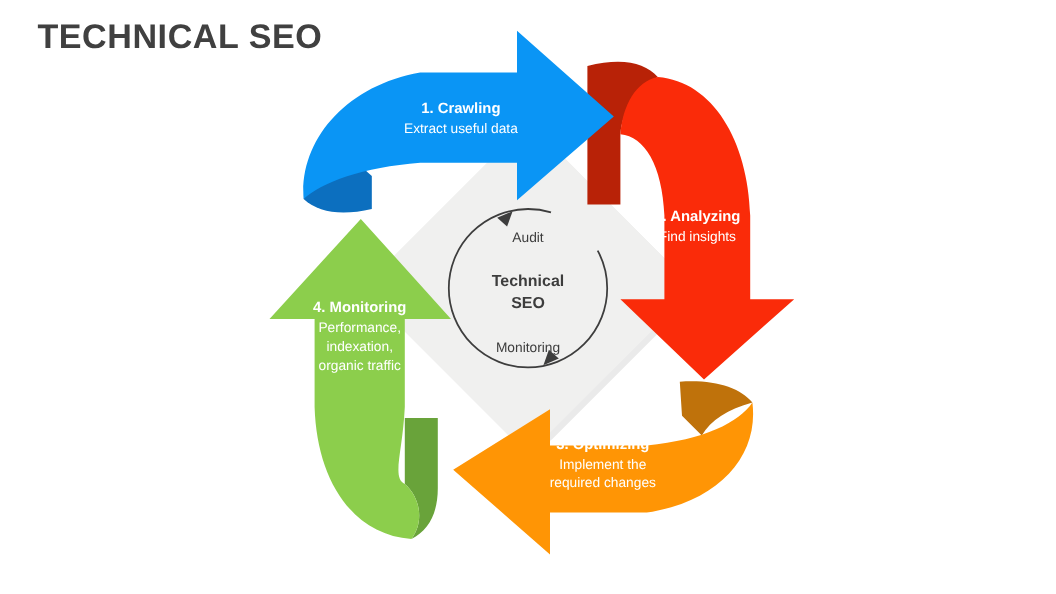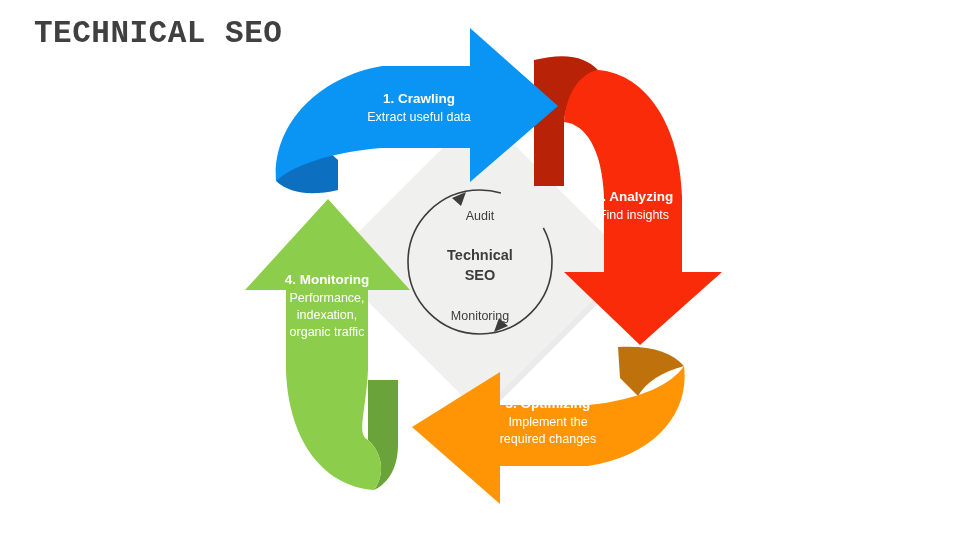--- a/index.html
+++ b/index.html
@@ -16,21 +16,21 @@
   .slide {
     position: relative;
     width: 960px;
     height: 540px;
     background: #ffffff;
   }
   .page-title {
     position: absolute;
     left: 34px;
     top: 16px;
-    font-family: Liberation Mono, monospace;
+    font-family: Liberation Sans, sans-serif;
     font-size: 31px;
     font-weight: bold;
     color: #404040;
     letter-spacing: 0.5px;
     white-space: nowrap;
   }
   .diagram-wrap {
     position: absolute;
     left: 0;
     top: 0;

